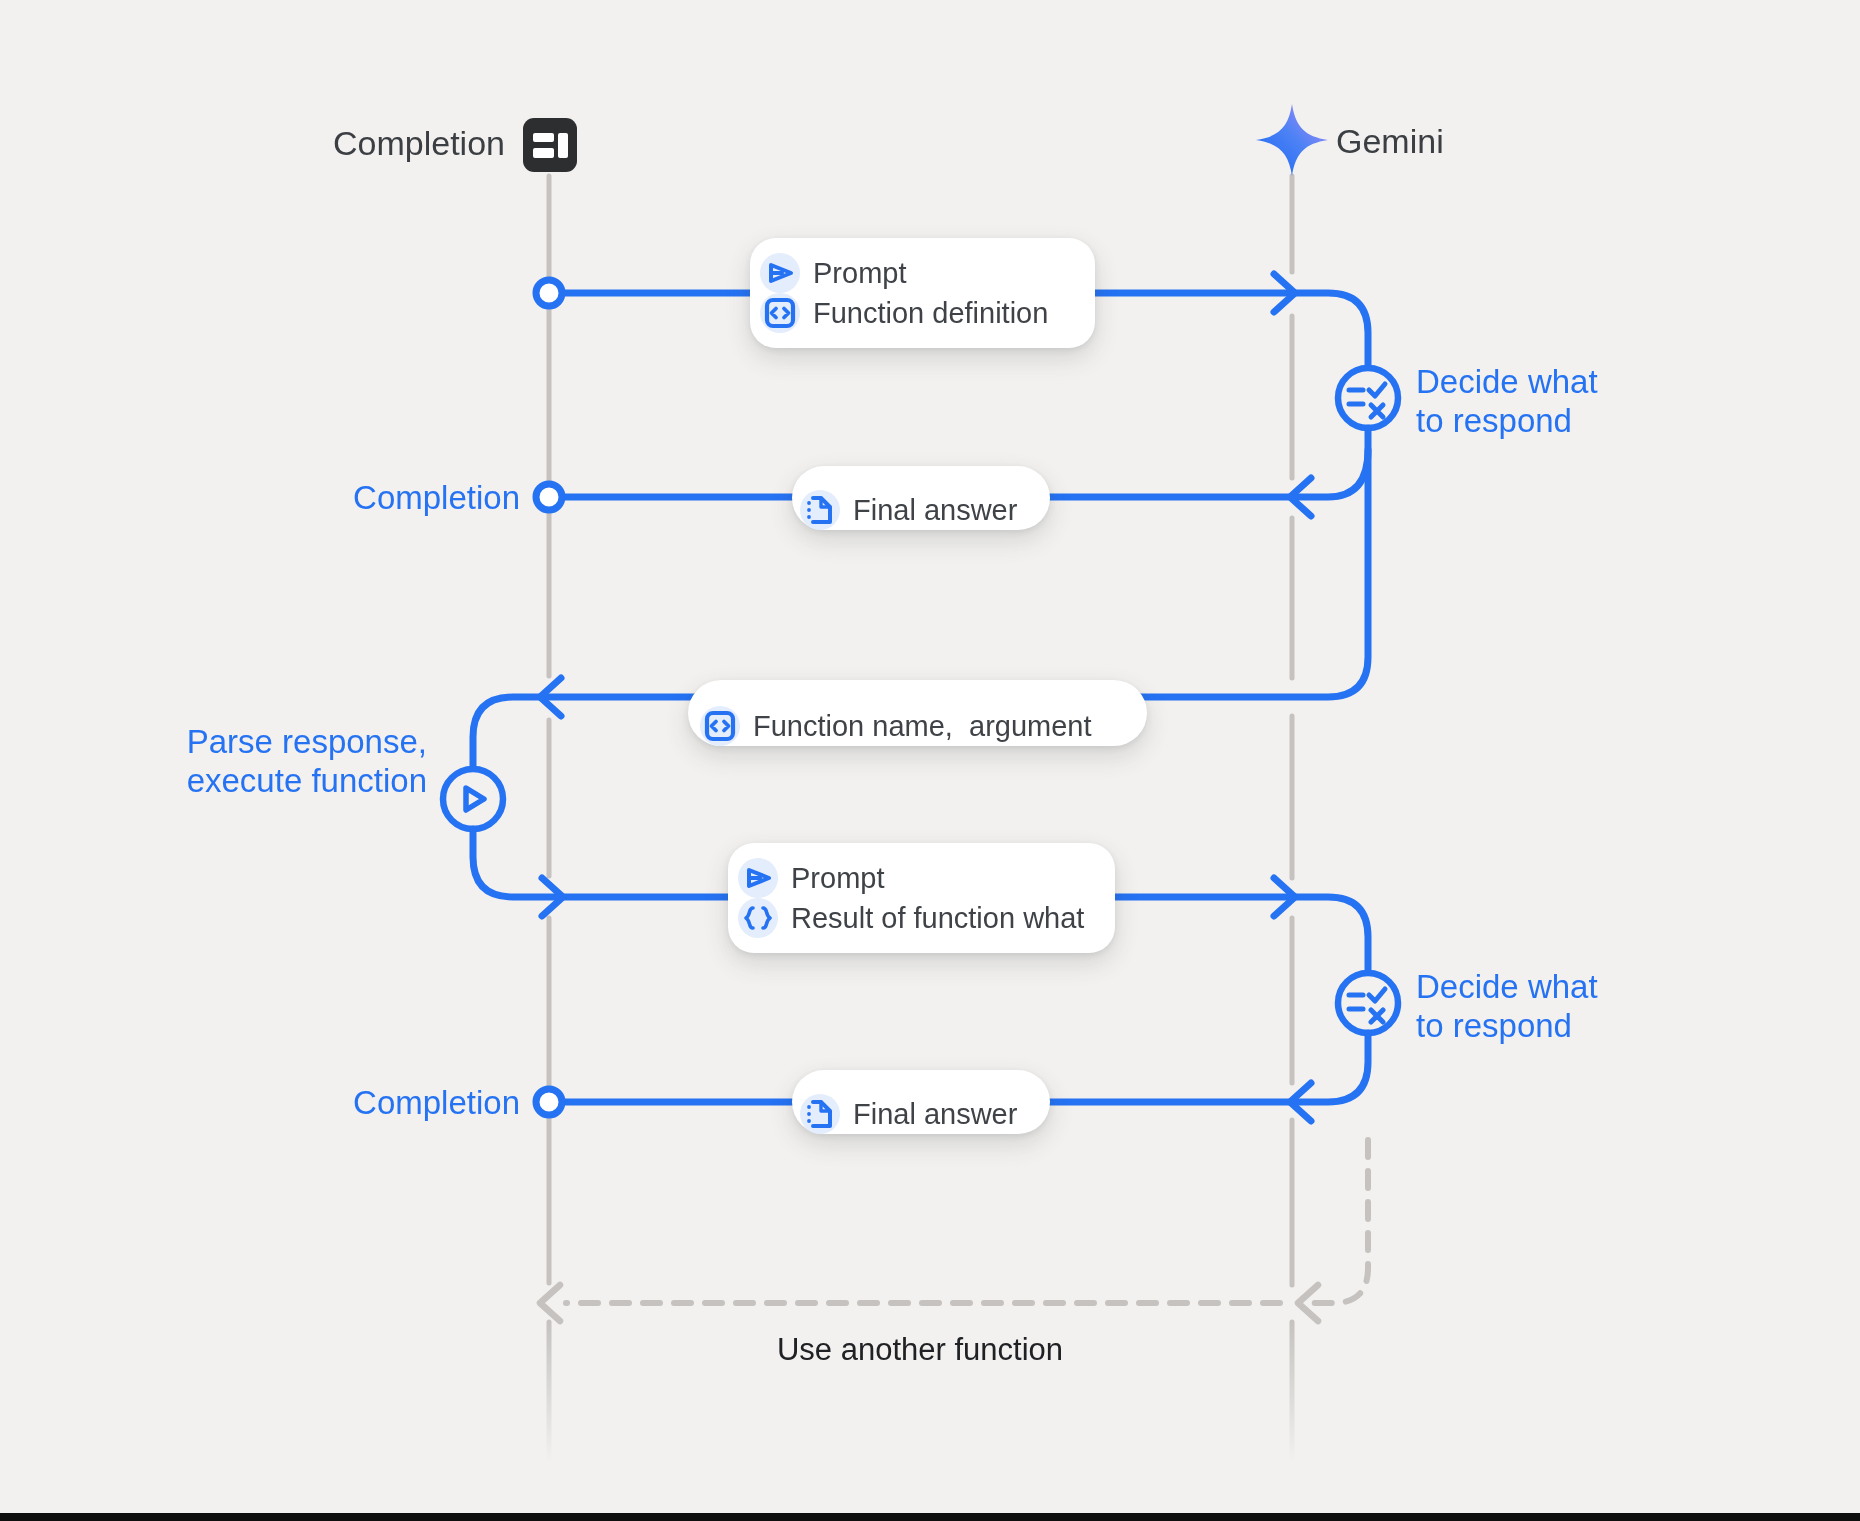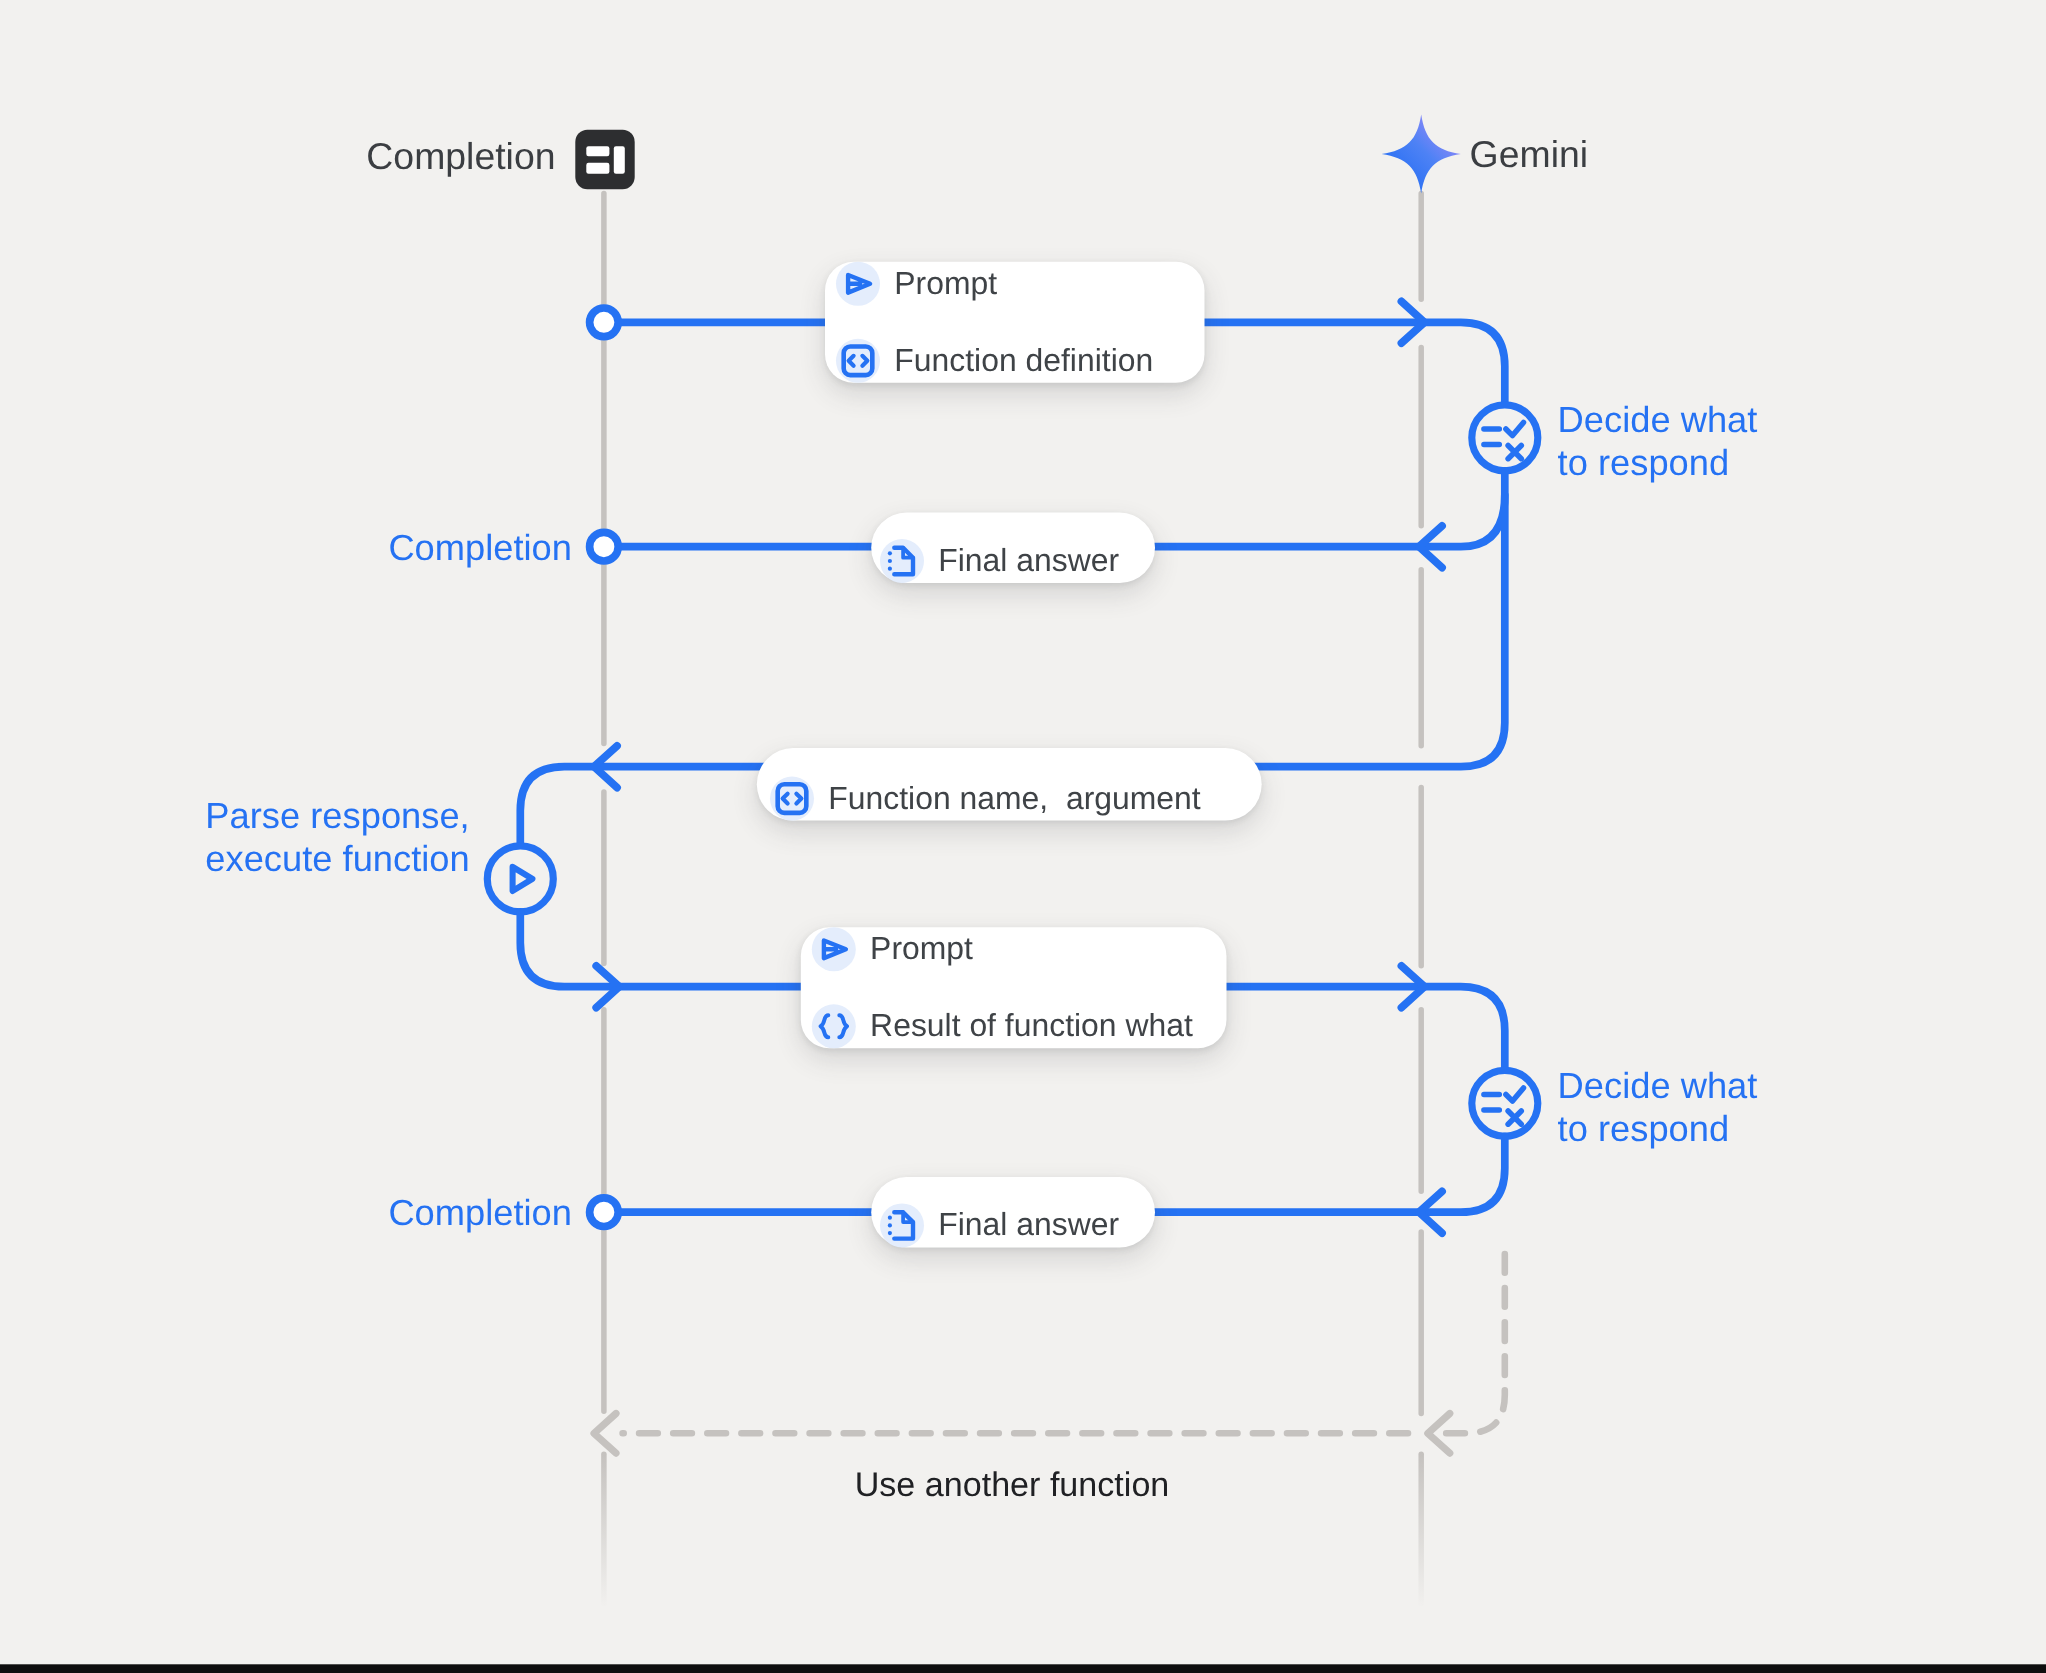--- a/index.html
+++ b/index.html
@@ -13,21 +13,21 @@
   .lifeline{stroke:var(--gray);stroke-width:5;stroke-linecap:round;fill:none;}
   .stroke-blue{fill:none;stroke:var(--accent);stroke-width:7;stroke-linecap:round;stroke-linejoin:round;}
   .node-circle{fill:var(--bg);stroke:var(--accent);stroke-width:6.5;}
   .origin-circle{fill:#ffffff;stroke:var(--accent);stroke-width:7;}
   .icon-line{fill:none;stroke:var(--accent);stroke-width:5;stroke-linecap:round;stroke-linejoin:round;}
   .dashed{fill:none;stroke:var(--gray);stroke-width:6;stroke-linecap:round;stroke-dasharray:17 14;}
   .chev-gray{fill:none;stroke:var(--gray);stroke-width:6.5;stroke-linecap:round;stroke-linejoin:round;}
   .msg-box{
     position:absolute;background:#fff;border-radius:26px;
     box-shadow:0 10px 24px rgba(60,64,67,.16),0 2px 6px rgba(60,64,67,.10);
-    display:flex;flex-direction:column;justify-content:space-between;
+    display:flex;flex-direction:column;justify-content:center;
     padding:0 24px 0 10px;box-sizing:border-box;
   }
   .msg-box.pill{flex-direction:row;align-items:flex-end;justify-content:flex-start;padding:0 24px 0 8px;}
   .msg-row{display:flex;align-items:center;gap:13px;}
   .chip{width:40px;height:40px;border-radius:50%;background:var(--chip);
     display:flex;align-items:center;justify-content:center;flex:0 0 auto;}
   .msg-label{font-size:29px;color:var(--text_dark);font-weight:500;white-space:pre;}
   .blue-label{color:var(--accent);font-size:33px;font-weight:500;line-height:39px;}
   .actor-label{color:#3b3e42;font-size:34px;font-weight:500;}
   .bottom-bar{position:absolute;left:0;bottom:0;width:100%;height:8px;background:#0e0e0e;}

